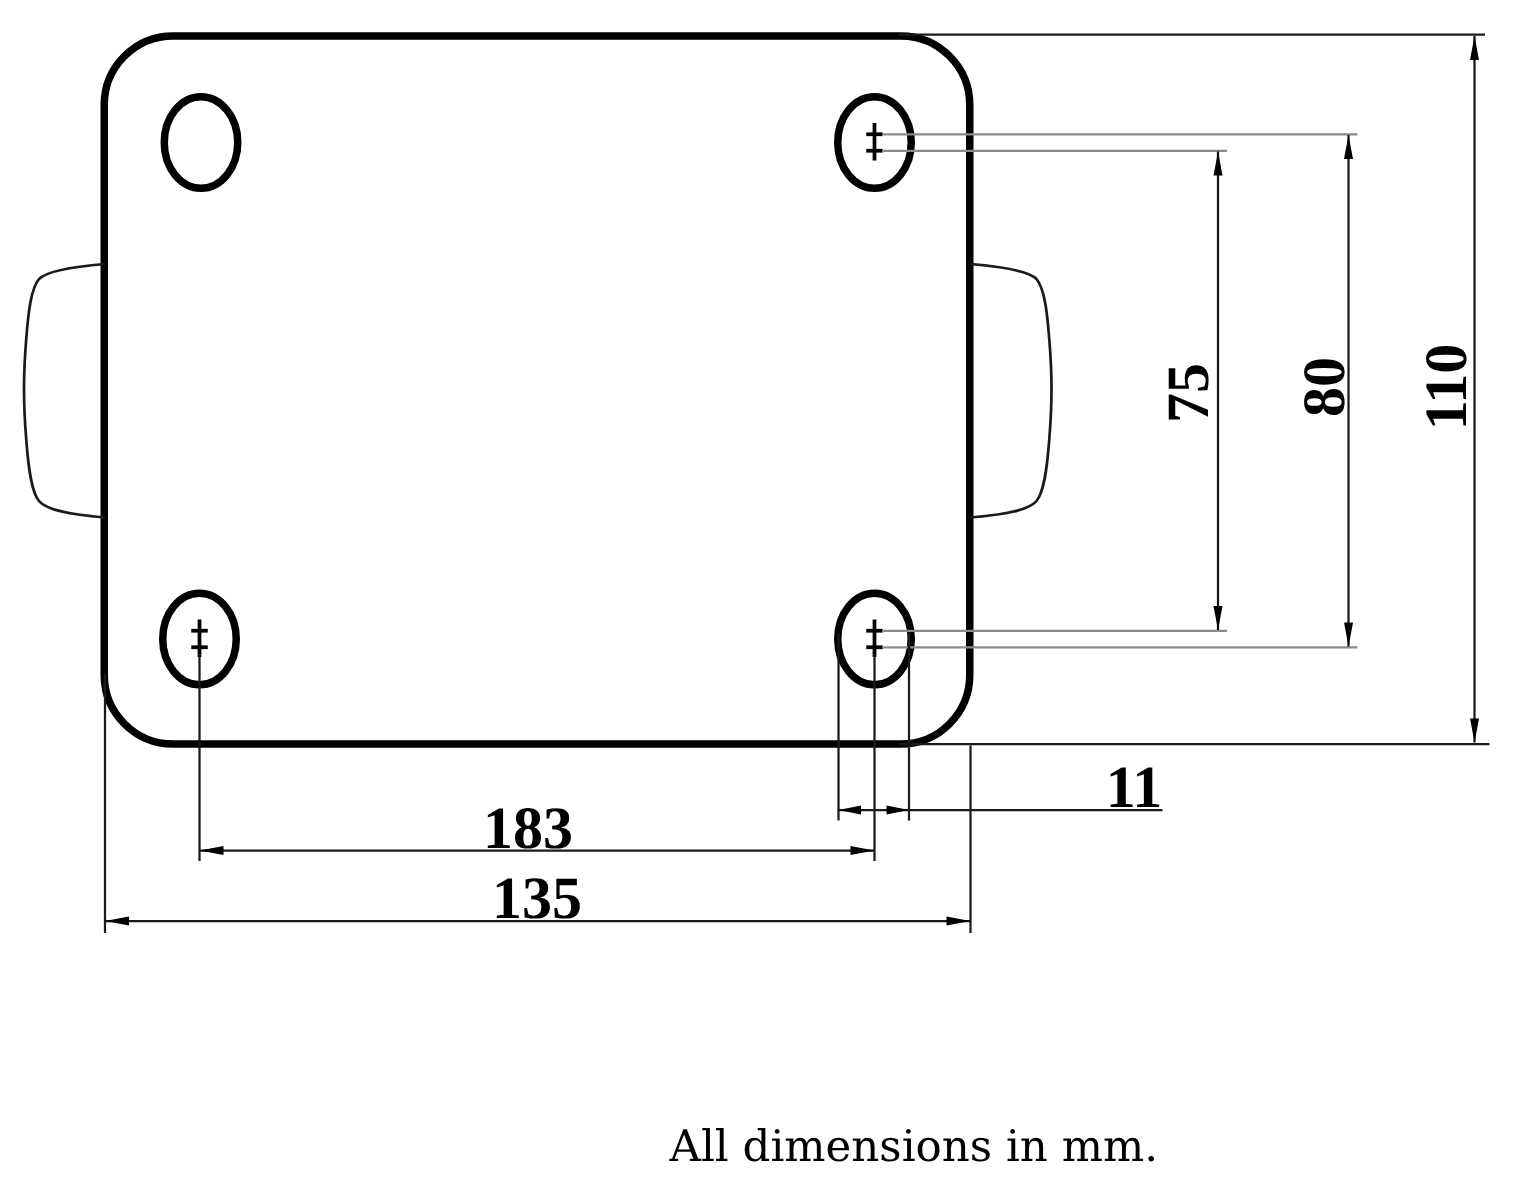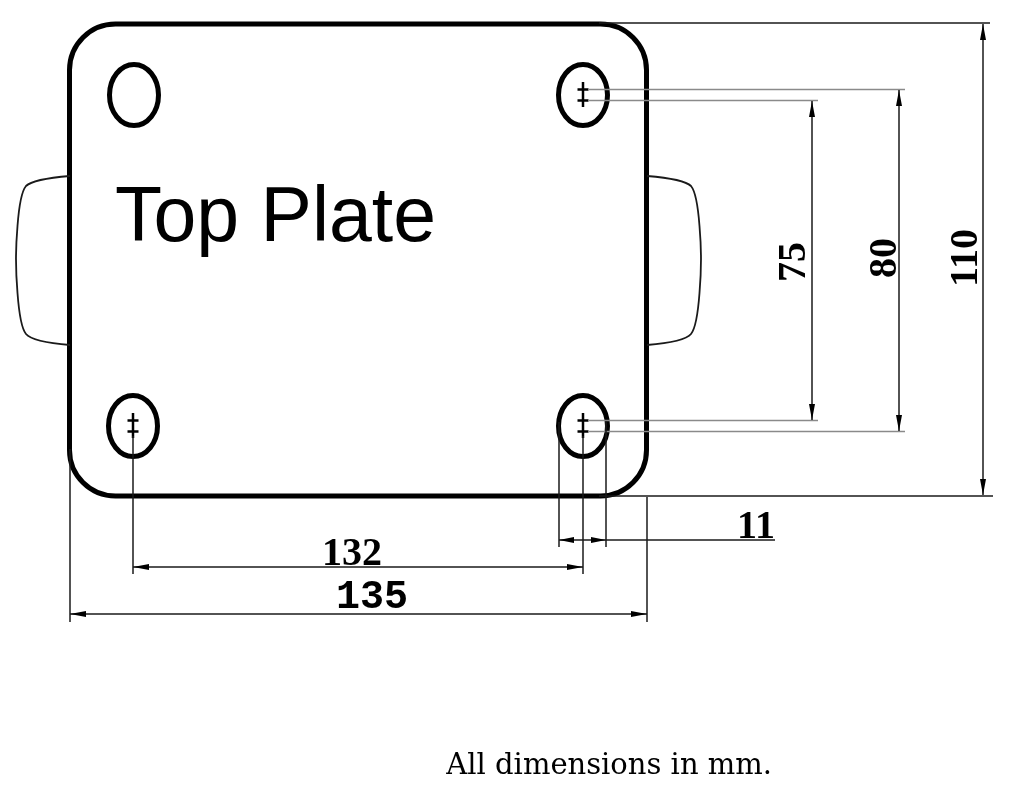--- a/index.html
+++ b/index.html
@@ -116,25 +116,24 @@
       <polygon points="133,567 149,564 149,570"></polygon>
       <polygon points="583,567 567,564 567,570"></polygon>
       <polygon points="70,614 86,611 86,617"></polygon>
       <polygon points="647,614 631,611 631,617"></polygon>
       <polygon points="559,540 574,537 574,543"></polygon>
       <polygon points="606,540 591,537 591,543"></polygon>
     </g>
   </svg>
 
   <div class="plate-title">
-    <div>Top Plate</div>
   </div>
 
-  <div class="dim-label" style="left:292px;top:528px;width:120px;">132</div>
-  <div class="dim-label" style="left:312px;top:575px;width:120px;font-family:Liberation Mono, monospace;">135</div>
+  <div class="dim-label" style="left:292px;top:528px;width:120px;">183</div>
+  <div class="dim-label" style="left:298px;top:575px;width:120px;">135</div>
   <div class="dim-label" style="left:706px;top:501px;width:100px;">11</div>
 
   <div class="dim-label rot" style="left:742px;top:242px;">75</div>
   <div class="dim-label rot" style="left:833px;top:238px;">80</div>
   <div class="dim-label rot" style="left:914px;top:238px;">110</div>
 
   <div class="footer-note">All dimensions in mm.</div>
 
 </div>
 

